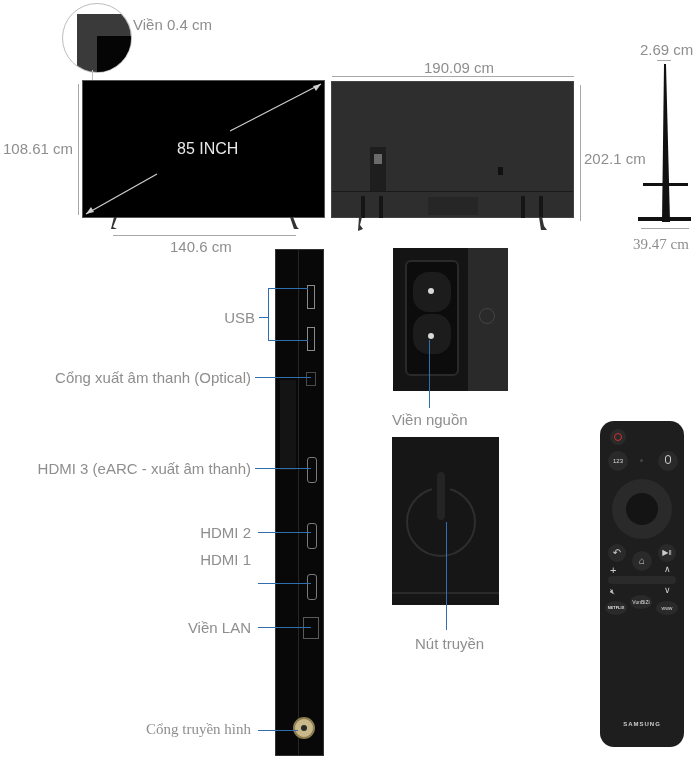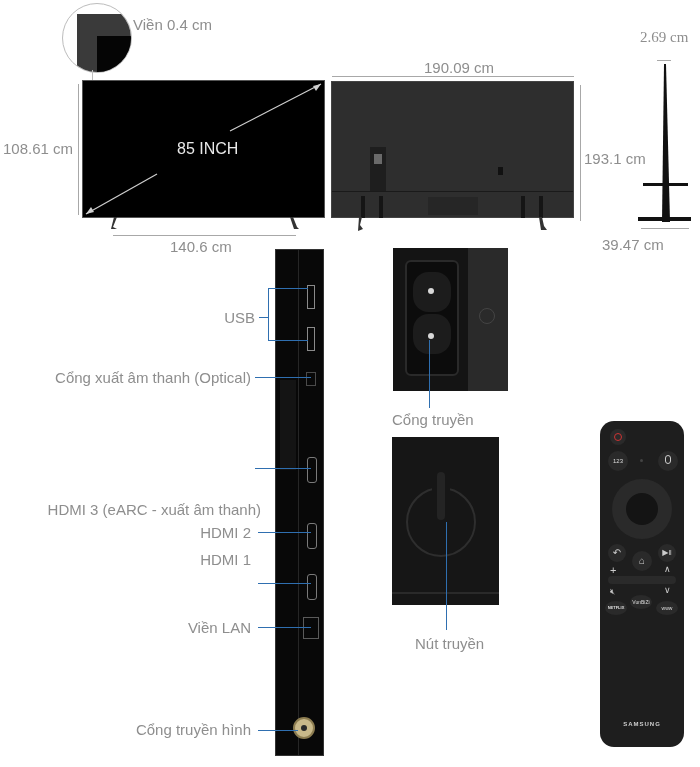--- a/index.html
+++ b/index.html
@@ -60,33 +60,33 @@
     <div class="abs" style="left:47px;top:114px;width:4px;height:22px;background:#151515;"></div>
     <div class="abs" style="left:189px;top:114px;width:4px;height:22px;background:#151515;"></div>
     <div class="abs" style="left:207px;top:114px;width:4px;height:22px;background:#151515;"></div>
   </div>
   <svg class="abs" style="left:355px;top:217px;" width="200" height="16">
     <path d="M4 0 L7 0 L5 8 L8 12 L3 14 Z" fill="#333"></path>
     <path d="M184 0 L187 0 L189 9 L192 13 L186 13 Z" fill="#333"></path>
   </svg>
 
   <div class="dim-line" style="left:580px;top:85px;width:1px;height:136px;"></div>
-  <div class="lbl" style="left:584px;top:151px;">193.1 cm</div>
+  <div class="lbl" style="left:584px;top:151px;">202.1 cm</div>
 </div>
 
 <div>
-  <div class="lbl" style="left:640px;top:30px;font-family:Liberation Serif, serif;">2.69 cm</div>
+  <div class="lbl" style="left:640px;top:42px;">2.69 cm</div>
   <div class="dim-line" style="left:657px;top:60px;width:14px;height:1px;"></div>
   <svg class="abs" style="left:636px;top:62px;" width="60" height="162">
     <polygon points="28,2 30,2 34,160 26,160" fill="#111"></polygon>
     <rect x="7" y="121" width="45" height="3" fill="#111"></rect>
     <rect x="2" y="155" width="53" height="4" fill="#111"></rect>
   </svg>
   <div class="dim-line" style="left:641px;top:228px;width:48px;height:1px;"></div>
-  <div class="lbl" style="left:602px;top:237px;">39.47 cm</div>
+  <div class="lbl" style="left:633px;top:237px;font-family:Liberation Serif, serif;">39.47 cm</div>
 </div>
 
 <div>
   <div class="abs" style="left:275px;top:249px;width:49px;height:507px;background:#080808;border:1px solid #333;">
     <div class="abs" style="left:22px;top:0;width:1px;height:505px;background:#262626;"></div>
     <div class="abs" style="left:4px;top:130px;width:16px;height:90px;background:#141414;"></div>
 
     <div class="abs" style="left:31px;top:35px;width:8px;height:24px;border:1px solid #8a8a8a;"></div>
     <div class="abs" style="left:31px;top:77px;width:8px;height:24px;border:1px solid #8a8a8a;"></div>
 
@@ -105,48 +105,48 @@
 
   <div class="lbl lbl-r" style="right:445px;top:310px;">USB</div>
   <div class="blue" style="left:259px;top:317px;width:9px;height:1px;"></div>
   <div class="blue" style="left:268px;top:288px;width:1px;height:53px;"></div>
   <div class="blue" style="left:268px;top:288px;width:40px;height:1px;"></div>
   <div class="blue" style="left:268px;top:340px;width:40px;height:1px;"></div>
 
   <div class="lbl lbl-r" style="right:449px;top:370px;">Cổng xuất âm thanh (Optical)</div>
   <div class="blue" style="left:255px;top:377px;width:56px;height:1px;"></div>
 
-  <div class="lbl lbl-r" style="right:439px;top:461px;margin-top:41px;">HDMI 3 (eARC - xuất âm thanh)</div>
+  <div class="lbl lbl-r" style="right:449px;top:461px;">HDMI 3 (eARC - xuất âm thanh)</div>
   <div class="blue" style="left:255px;top:468px;width:56px;height:1px;"></div>
 
   <div class="lbl lbl-r" style="right:449px;top:525px;text-align:right;">HDMI 2</div>
   <div class="blue" style="left:258px;top:532px;width:53px;height:1px;"></div>
 
   <div class="lbl lbl-r" style="right:449px;top:552px;">HDMI 1</div>
   <div class="blue" style="left:258px;top:583px;width:53px;height:1px;"></div>
 
   <div class="lbl lbl-r" style="right:449px;top:620px;">Viền LAN</div>
   <div class="blue" style="left:258px;top:627px;width:53px;height:1px;"></div>
 
-  <div class="lbl lbl-r" style="right:449px;top:722px;">Cổng truyền hình</div>
+  <div class="lbl lbl-r" style="right:449px;top:722px;font-family:Liberation Serif, serif;">Cổng truyền hình</div>
   <div class="blue" style="left:258px;top:730px;width:40px;height:1px;"></div>
 </div>
 
 <div>
   <div class="abs" style="left:393px;top:248px;width:115px;height:143px;background:#141414;overflow:hidden;">
     <div class="abs" style="left:75px;top:0;width:40px;height:143px;background:#2a2a2a;"></div>
     <div class="abs" style="left:12px;top:12px;width:54px;height:116px;border:2px solid #2a2a2a;border-radius:6px;background:#0c0c0c;"></div>
     <div class="abs" style="left:20px;top:24px;width:38px;height:40px;border-radius:40%;background:#1c1c1c;"></div>
     <div class="abs" style="left:20px;top:66px;width:38px;height:40px;border-radius:40%;background:#1c1c1c;"></div>
     <div class="abs" style="left:35px;top:40px;width:6px;height:6px;border-radius:50%;background:#d8d8d8;"></div>
     <div class="abs" style="left:35px;top:85px;width:6px;height:6px;border-radius:50%;background:#d8d8d8;"></div>
     <div class="abs" style="left:86px;top:60px;width:16px;height:16px;border:1px solid #444;border-radius:50%;"></div>
   </div>
   <div class="blue" style="left:429px;top:340px;width:1px;height:68px;"></div>
-  <div class="lbl" style="left:392px;top:412px;">Cổng truyền</div>
+  <div class="lbl" style="left:392px;top:412px;">Viền nguồn</div>
 </div>
 
 <div>
   <div class="abs" style="left:392px;top:437px;width:107px;height:168px;background:#161616;overflow:hidden;">
     <div class="abs" style="left:14px;top:50px;width:70px;height:70px;border:2px solid #2e2e2e;border-radius:50%;"></div>
     <div class="abs" style="left:40px;top:46px;width:18px;height:16px;background:#161616;"></div>
     <div class="abs" style="left:45px;top:35px;width:8px;height:48px;background:#242424;border-radius:4px;"></div>
     <div class="abs" style="left:0;top:155px;width:107px;height:2px;background:#2a2a2a;"></div>
   </div>
   <div class="blue" style="left:446px;top:522px;width:1px;height:108px;"></div>

